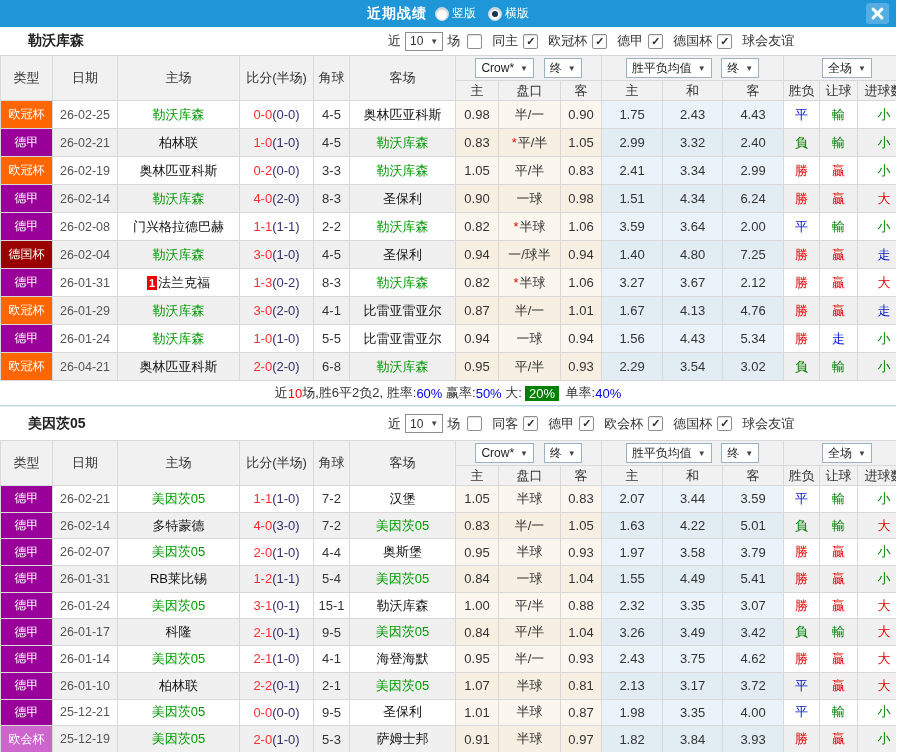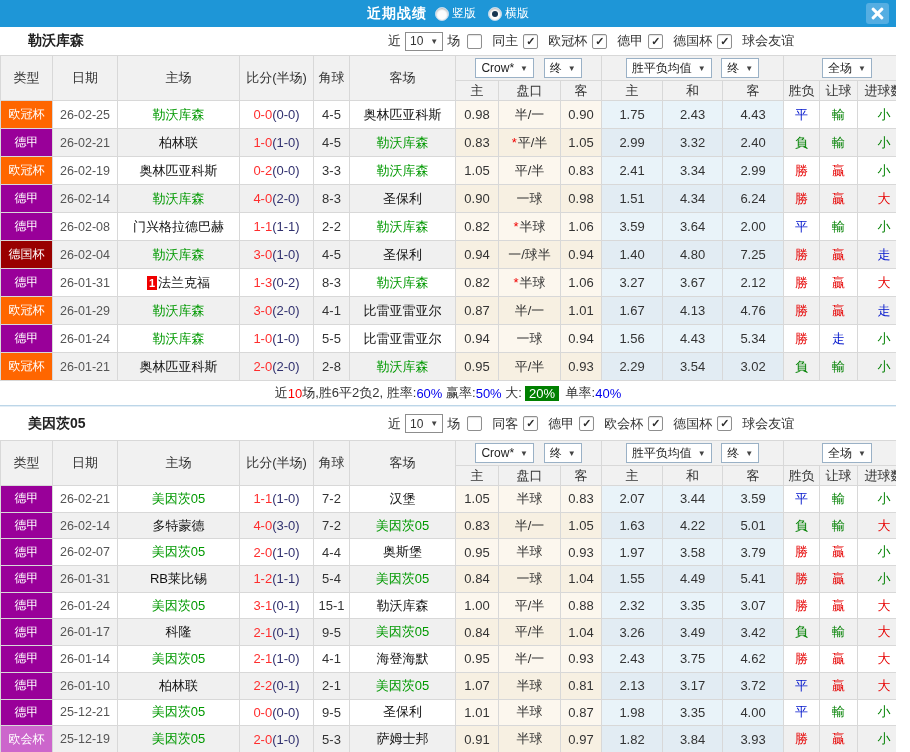--- a/index.html
+++ b/index.html
@@ -322,24 +322,24 @@
             <td class="cream">0.94</td>
             <td class="lblue">1.56</td>
             <td class="lblue">4.43</td>
             <td class="lblue">5.34</td>
             <td style="color: rgb(230, 0, 0);">勝</td>
             <td style="color: rgb(0, 20, 204);">走</td>
             <td style="color: rgb(0, 128, 0);">小</td>
           </tr>
           <tr class="alt">
             <td class="type" style="background: rgb(255, 102, 0);">欧冠杯</td>
-            <td class="date">26-01-21</td>
+            <td class="date">26-04-21</td>
             <td><span class="team">奥林匹亚科斯</span></td>
             <td><span class="score-main">2-0</span><span class="score-half">(2-0)</span></td>
-            <td>2-8</td>
+            <td>6-8</td>
             <td><span class="team hl">勒沃库森</span></td>
             <td class="cream">0.95</td>
             <td class="cream"><span>平/半</span></td>
             <td class="cream">0.93</td>
             <td class="lblue">2.29</td>
             <td class="lblue">3.54</td>
             <td class="lblue">3.02</td>
             <td style="color: rgb(0, 128, 0);">負</td>
             <td style="color: rgb(0, 128, 0);">輸</td>
             <td style="color: rgb(0, 128, 0);">小</td>

